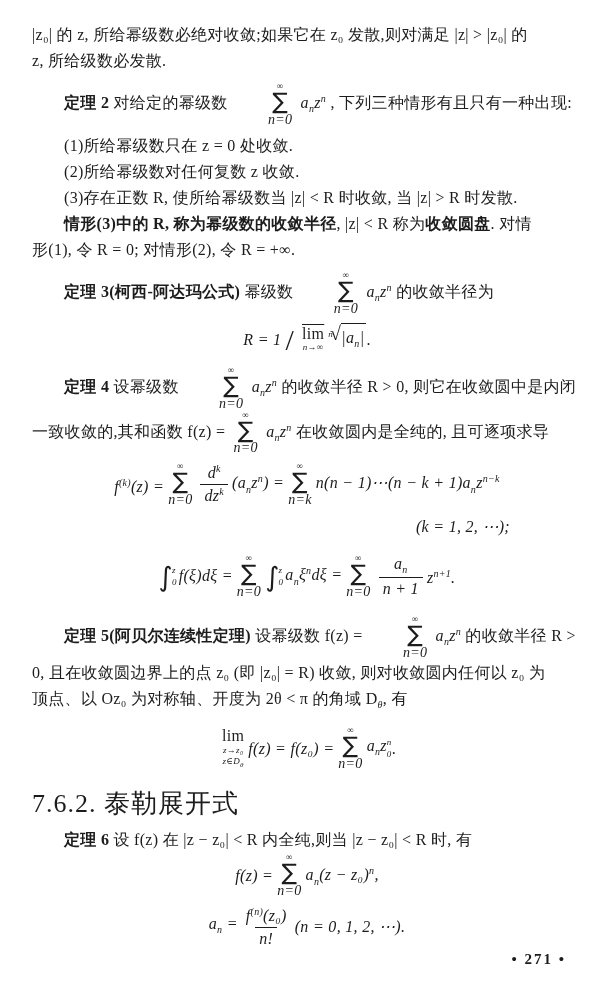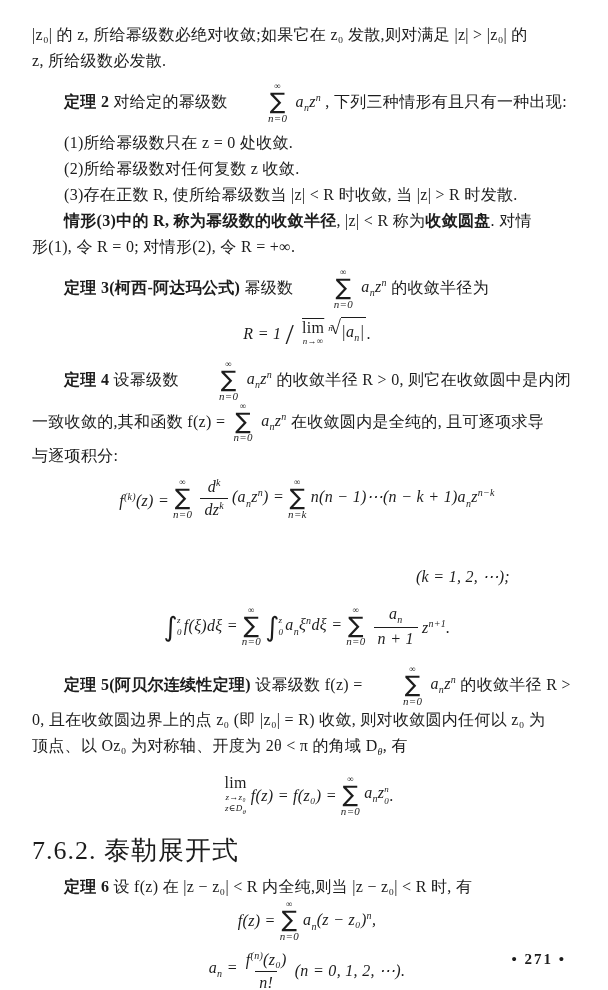--- a/index.html
+++ b/index.html
@@ -15,27 +15,27 @@
     box-sizing:border-box;
     width:608px;height:990px;
     padding:22px 26px 0 32px;
     position:relative;
   }
   .tl{line-height:26px; letter-spacing:0.3px;}
   .ind{text-indent:2em;}
   .b{font-weight:bold;}
   .v{font-style:italic;}
   .cline{display:flex;justify-content:center;align-items:center;}
-  .rline{display:flex;justify-content:flex-end;align-items:center;padding-right:72px;margin-top:36px;}
+  .rline{display:flex;justify-content:flex-end;align-items:center;padding-right:72px;}
   sub,sup{font-size:10px; font-style:italic;}
   
   .sum{display:inline-flex;flex-direction:column;align-items:center;vertical-align:middle;line-height:1;margin:0 4px;}
   .sum .top{font-size:9px;font-style:normal;}
   .sum .sig{font-size:23px;font-family:"DejaVu Sans",sans-serif;line-height:0.95;}
-  .sum .bot{font-size:11px;font-style:italic;}
+  .sum .bot{font-size:14px;font-style:italic;}
   
   .intg{display:inline-flex;align-items:center;vertical-align:middle;margin-right:2px;}
   .intg .glyph{font-size:27px;font-family:"DejaVu Sans",sans-serif;line-height:1;}
   .intg .lims{display:inline-flex;flex-direction:column;font-size:9px;font-style:italic;line-height:1.4;margin-left:-1px;}
   
   .frac{display:inline-flex;flex-direction:column;align-items:center;vertical-align:middle;line-height:1.25;margin:8px 4px;}
   .frac .den{border-top:1px solid #1c1c1c;padding:1px 4px 0 4px;}
   .frac .num{padding:0 4px;}
   
   .lim{display:inline-flex;flex-direction:column;align-items:center;vertical-align:middle;line-height:1.05;margin:4px 4px;}
@@ -129,21 +129,20 @@
   <div class="tl">
     <span>一致收敛的,其和函数 f(z) =</span>
     <span class="sum">
       <span class="top">∞</span>
       <span class="sig">∑</span>
       <span class="bot">n=0</span>
     </span>
     <span class="v"><span>a</span><sub>n</sub><span>z</span><sup>n</sup></span>
     <span>在收敛圆内是全纯的, 且可逐项求导</span>
   </div>
-  <div class="tl">与逐项积分:</div>
 
   <div class="cline tl">
     <span class="v"><span>f</span><sup>(k)</sup><span>(z) =</span></span>
     <span class="sum">
       <span class="top">∞</span>
       <span class="sig">∑</span>
       <span class="bot">n=0</span>
     </span>
     <span class="frac v">
       <span class="num"><span>d</span><sup>k</sup></span>

